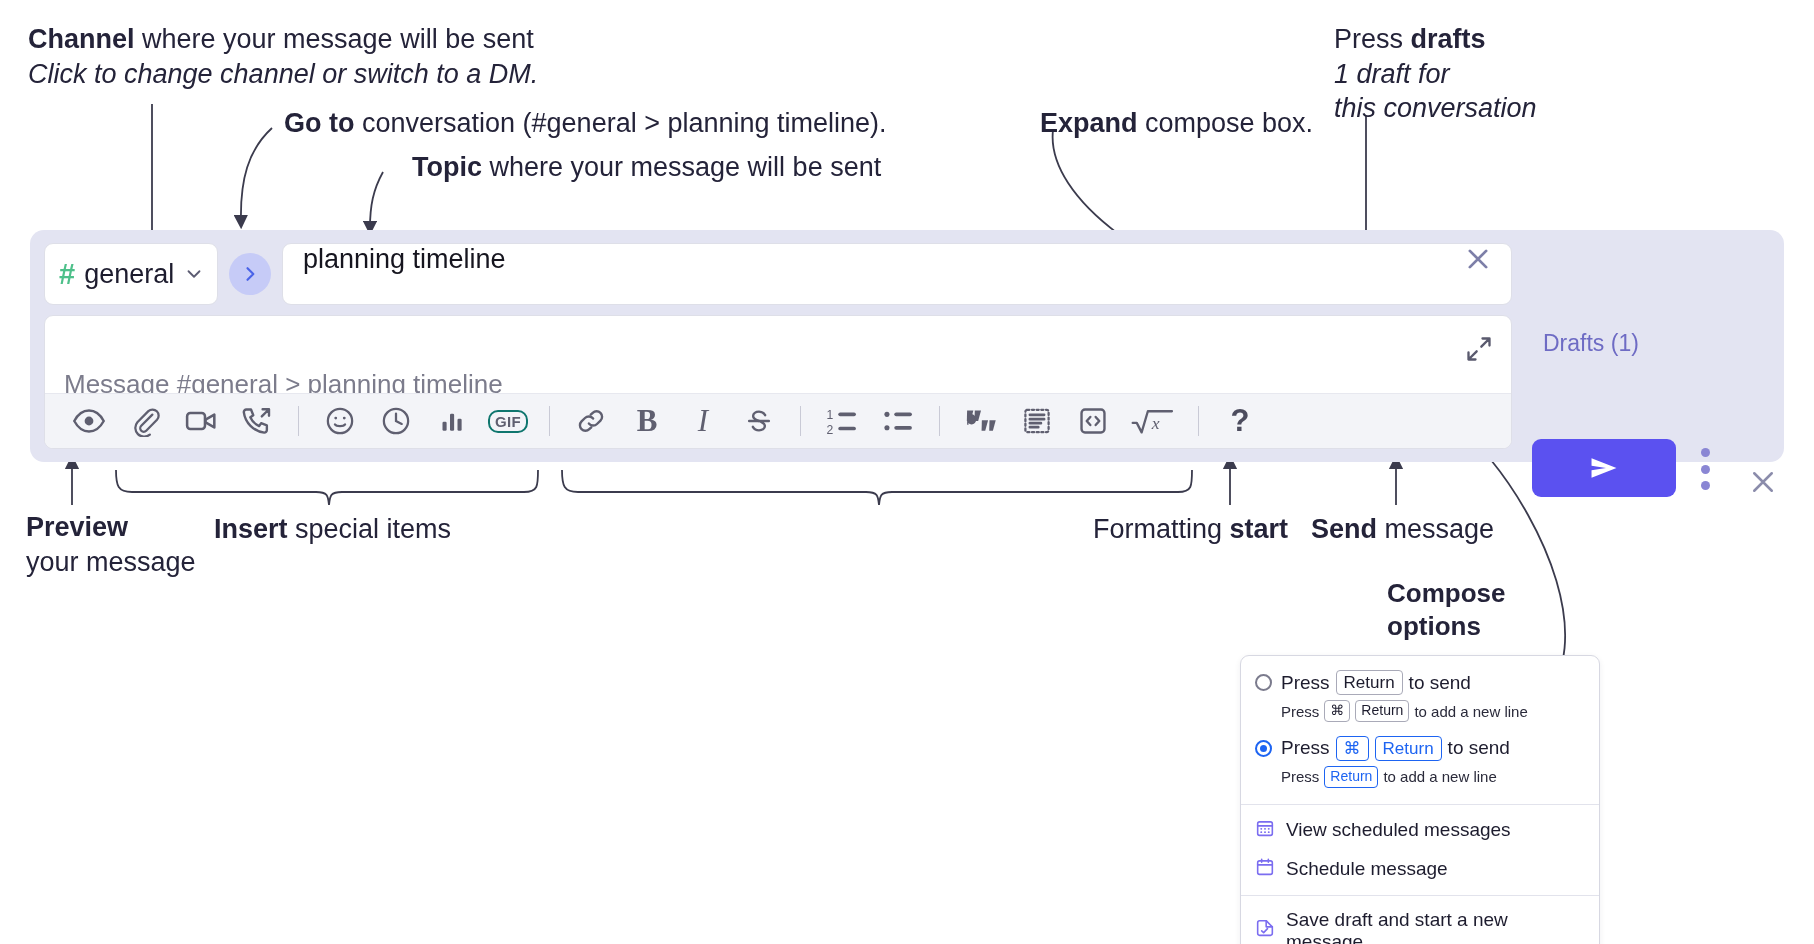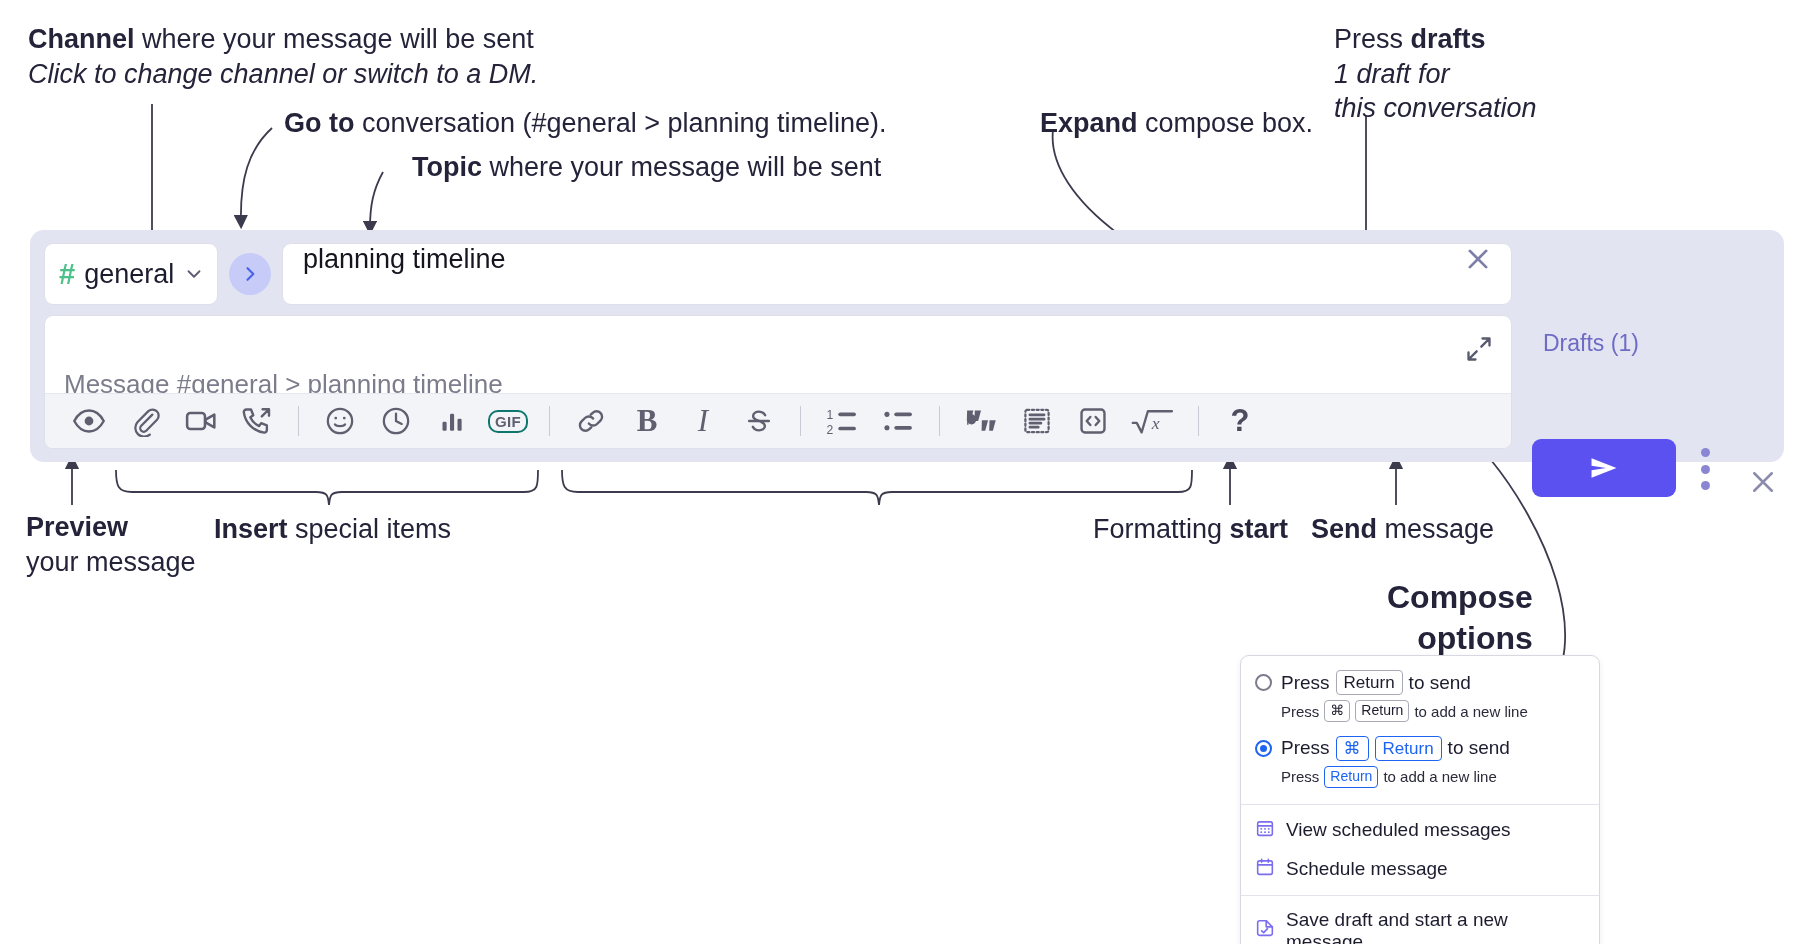--- a/index.html
+++ b/index.html
@@ -10,21 +10,21 @@
     color: #1d1c2e;
     overflow: hidden;
   }
   #root { position: relative; width: 1814px; height: 944px; }
 
   
   .ann { position: absolute; color: #242339; line-height: 1.28; white-space: nowrap; }
   .ann b { font-weight: 700; }
   .ann i { font-style: italic; }
   .ann.big { font-size: 27px; }
-  .ann.mid { font-size: 32px; text-align: right; }
+  .ann.mid { font-size: 26px; }
 
   
   #lines { position: absolute; inset: 0; width: 1814px; height: 944px; pointer-events: none; }
 
   
   .compose-panel {
     position: absolute;
     left: 30px; top: 230px;
     width: 1754px; height: 232px;
     background: #e3e4f2;

